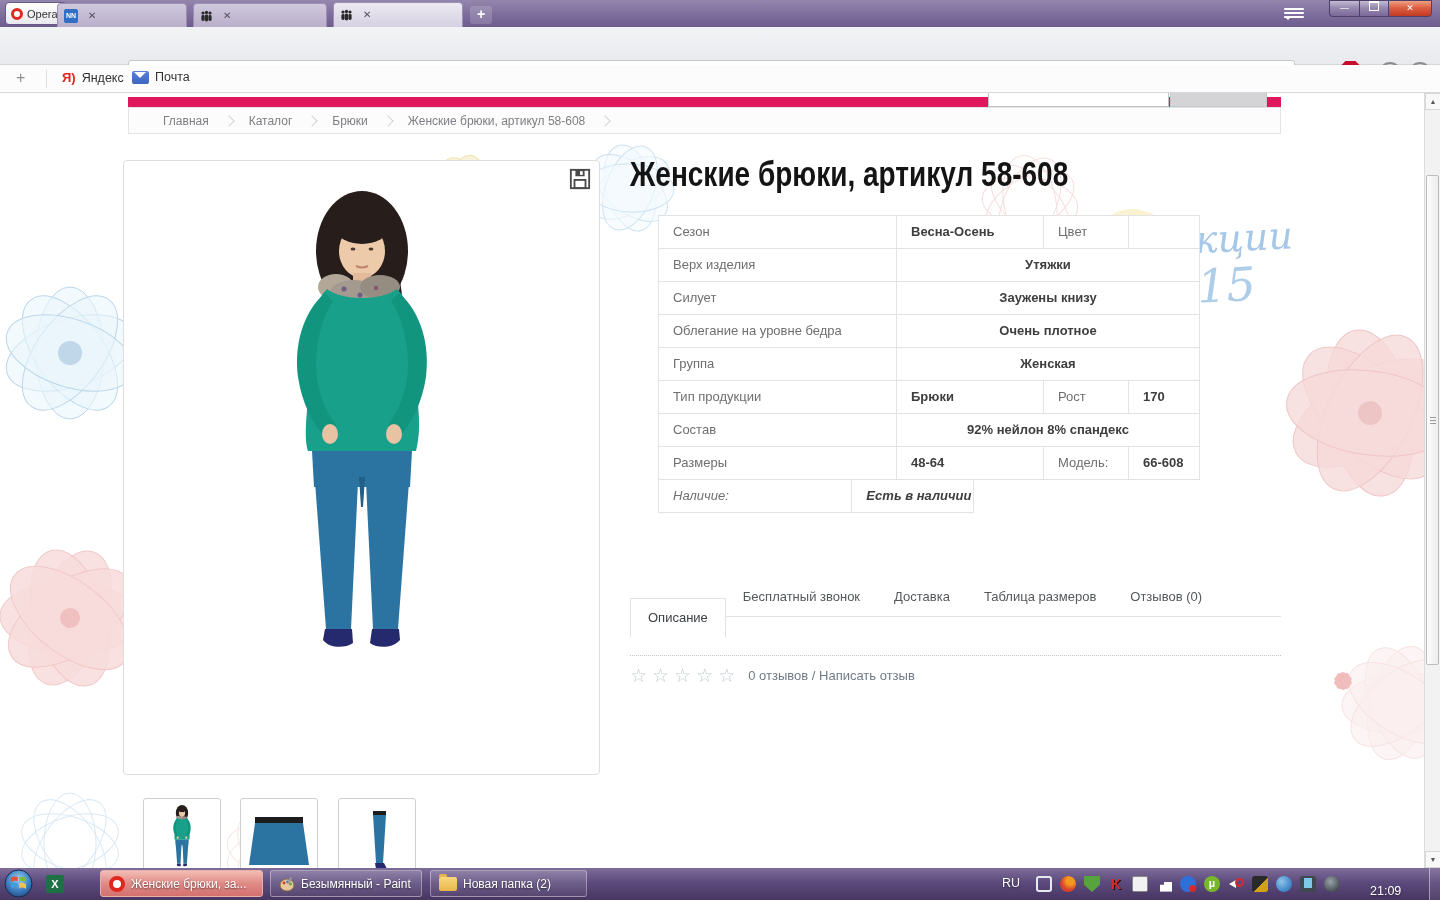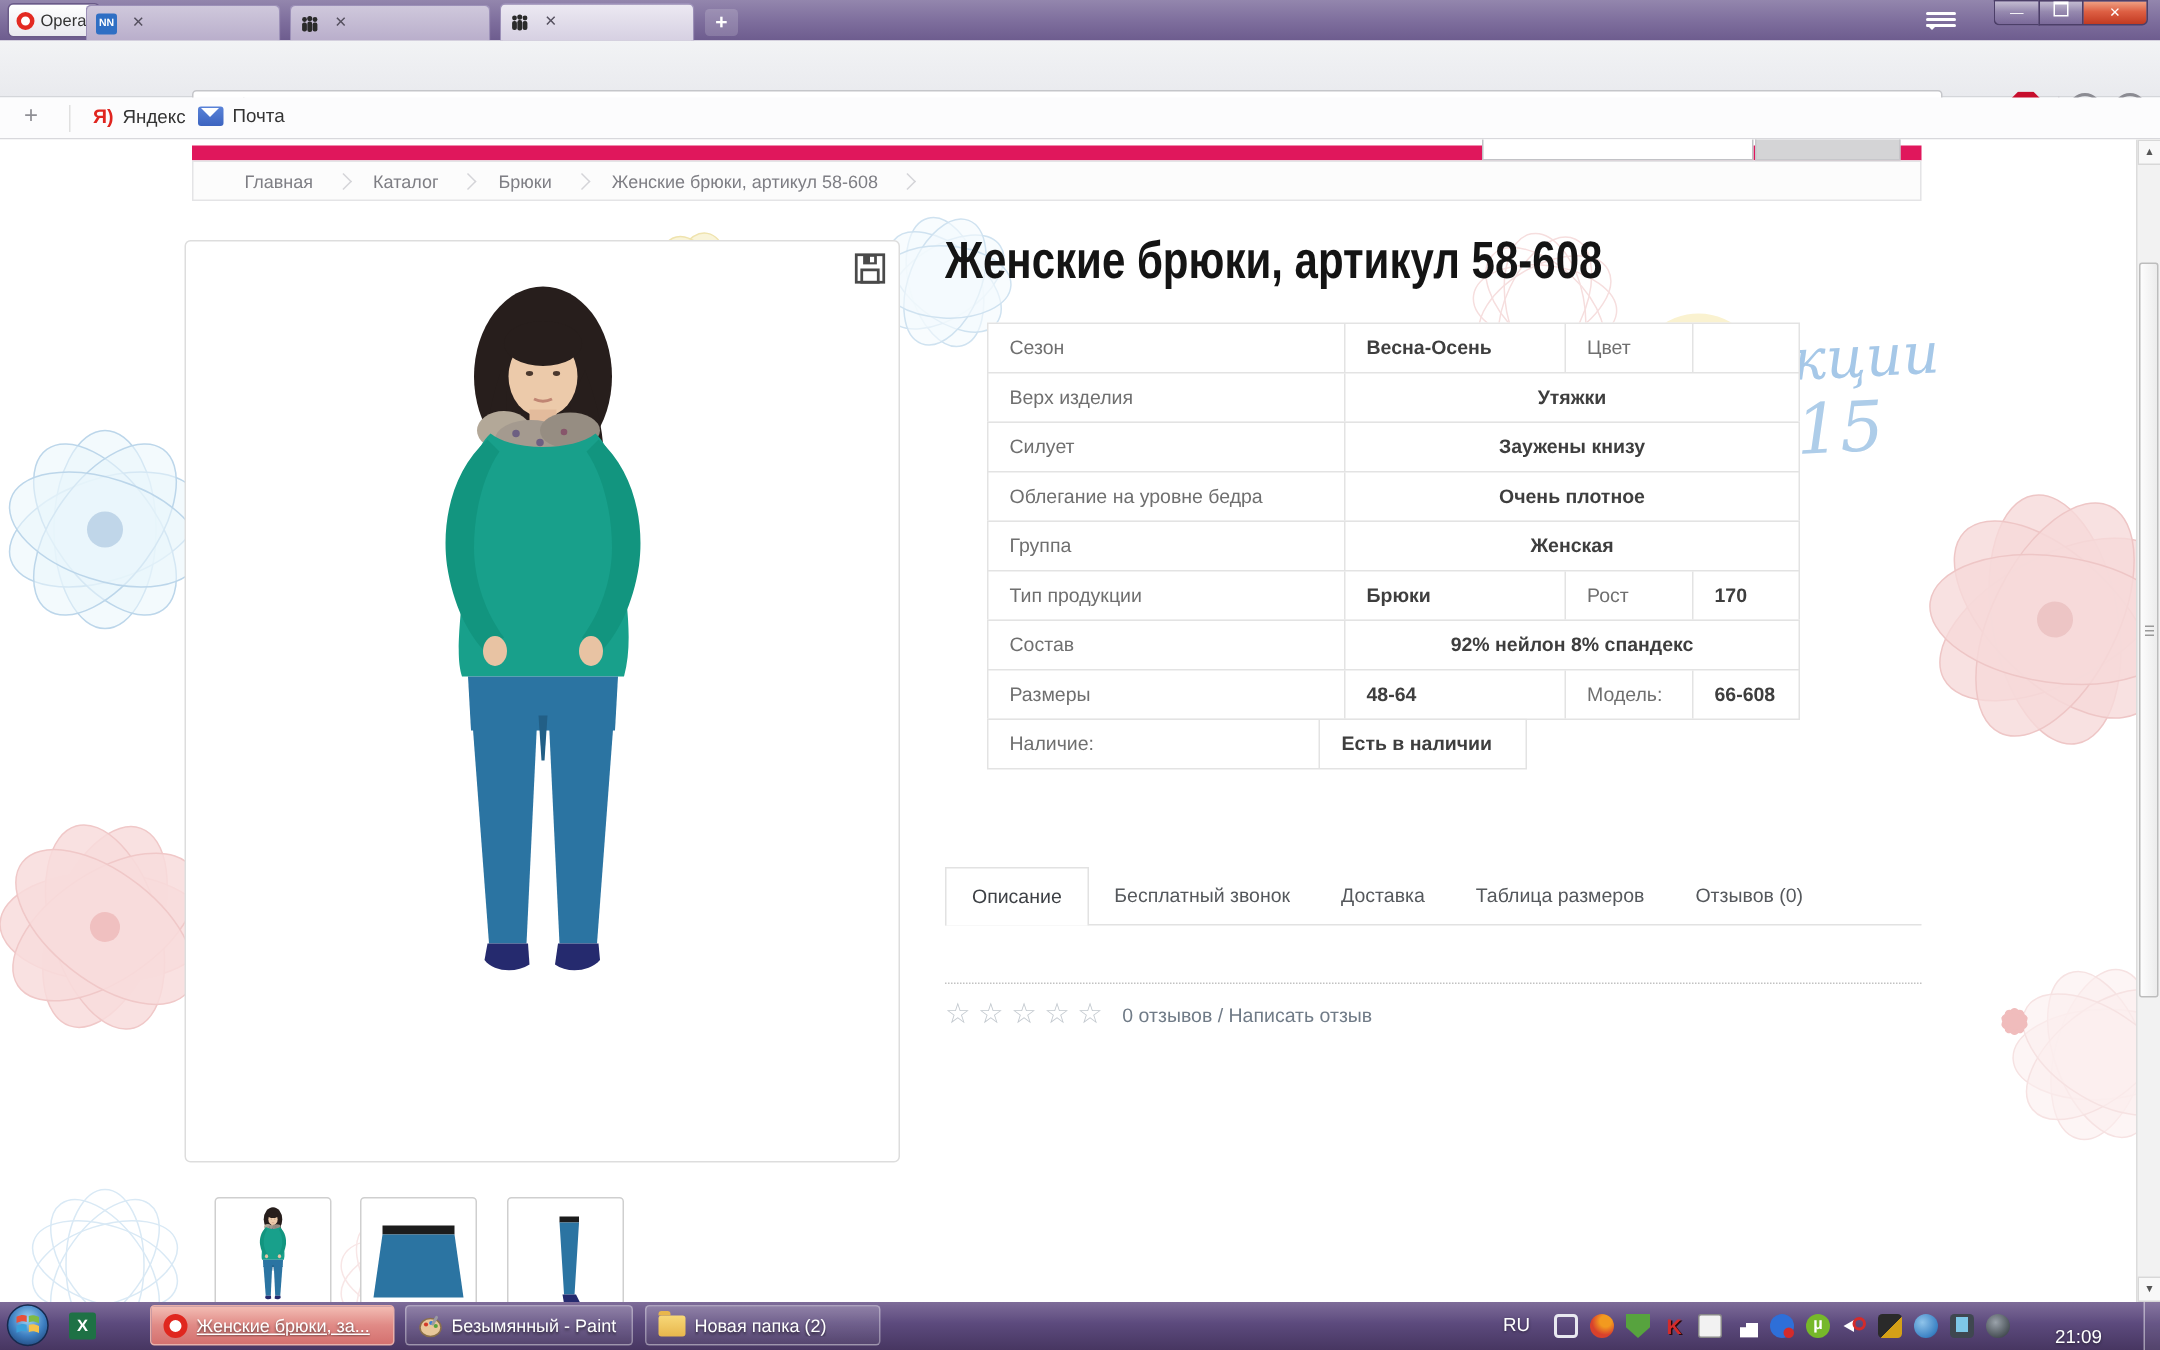--- a/index.html
+++ b/index.html
@@ -88,51 +88,51 @@
     border:1px solid #ddd;border-radius:4px;box-sizing:border-box;z-index:1;}
   .savebtn{position:absolute;right:8px;top:7px;width:22px;height:22px;}
 
   .thumb{position:absolute;top:705px;width:78px;height:86px;background:#fff;border:1px solid #cfcfcf;border-radius:3px;box-sizing:border-box;z-index:1;padding:4px;}
 
   .ptitle{position:absolute;left:630px;top:61px;font-size:35px;font-weight:bold;color:#141414;
     transform:scaleX(.8);transform-origin:left top;white-space:nowrap;z-index:1;letter-spacing:0;}
 
   .spec-table{position:absolute;left:630px;top:123px;z-index:1;padding-left:28px;}
   .srow{display:flex;margin-top:-1px;border:1px solid #e3e3e3;background:#fff;height:34px;box-sizing:border-box;}
-  .srow.short{width:360px;}
+  .srow.short{width:316px;font-style:italic;}
   .cell{box-sizing:border-box;padding:0 14px;line-height:32px;font-size:13px;overflow:hidden;white-space:nowrap;}
   .cl{width:237px;color:#6f6f6f;}
   .cv{width:147px;font-weight:bold;color:#3e3e3e;border-left:1px solid #e3e3e3;}
   .cvw{width:303px;font-weight:bold;color:#3e3e3e;border-left:1px solid #e3e3e3;text-align:center;}
   .cl2{width:85px;color:#6f6f6f;border-left:1px solid #e3e3e3;}
   .cv2{width:71px;font-weight:bold;color:#3e3e3e;border-left:1px solid #e3e3e3;}
 
   .tabsrow{position:absolute;left:630px;top:485px;display:flex;align-items:flex-start;z-index:1;}
   .ptab{font-size:13px;color:#55585c;padding:0 17px;line-height:38px;white-space:nowrap;}
-  .ptab.active{border:1px solid #e2e2e2;border-bottom:none;background:#fff;height:39px;box-sizing:border-box;color:#3d4045;z-index:2;position:relative;}
+  .ptab.active{border:1px solid #e2e2e2;border-bottom:none;background:#fff;height:39px;box-sizing:border-box;color:#3d4045;z-index:2;position:relative;margin-top:20px;}
   .tabs-underline{position:absolute;left:630px;top:523px;width:651px;border-top:1px solid #e2e2e2;z-index:1;}
   .dotline{position:absolute;left:630px;top:562px;width:651px;border-top:1px dotted #c2c2c2;z-index:1;}
   .rating{position:absolute;left:630px;top:571px;display:flex;align-items:center;z-index:1;}
   .star{font-size:19px;color:#c3c9cf;margin-right:5px;}
   .revtxt{font-size:13px;color:#707b87;margin-left:8px;}
 
   
   .sbar{position:absolute;right:0;top:0;width:16px;height:775px;background:#f2f2f2;border-left:1px solid #dcdcdc;box-sizing:border-box;z-index:5;}
   .sbtn{position:absolute;left:0;width:16px;height:17px;background:#f8f8f8;border:1px solid #d8d8d8;box-sizing:border-box;color:#555;font-size:7px;text-align:center;line-height:15px;}
   .sthumb{position:absolute;left:1px;top:82px;width:13px;height:490px;background:linear-gradient(90deg,#fdfdfd,#ececec);border:1px solid #bdbdbd;border-radius:2px;box-sizing:border-box;}
   .sthumb::after{content:"";position:absolute;left:3px;top:50%;width:6px;height:1px;background:#9a9a9a;box-shadow:0 -3px 0 #9a9a9a,0 3px 0 #9a9a9a;}
 
   
   .taskbar{position:absolute;left:0;top:868px;width:1440px;height:32px;
     background:linear-gradient(180deg,#7e6c99 0%,#5c4a7d 45%,#473661 100%);z-index:10;}
   .taskbtn{position:absolute;top:2px;height:27px;border-radius:3px;border:1px solid rgba(255,255,255,.35);
     background:linear-gradient(rgba(255,255,255,.18),rgba(255,255,255,.06));display:flex;align-items:center;gap:6px;
     padding:0 8px;box-sizing:border-box;color:#fff;font-size:12px;white-space:nowrap;overflow:hidden;
     text-shadow:0 1px 2px rgba(0,0,0,.6);}
-  .taskbtn.active{background:linear-gradient(#f3bdb4,#e08a86 50%,#d4716f);border-color:#e8b0aa;text-decoration:underline;}
+  .taskbtn.active{background:linear-gradient(#f3bdb4,#e08a86 50%,#d4716f);border-color:#e8b0aa;}
   .tasklabel{overflow:hidden;text-overflow:ellipsis;}
   .opera-task{width:16px;height:16px;border-radius:50%;border:4px solid #e0271f;box-sizing:border-box;background:#fff;flex:none;}
   .excel-ico{position:absolute;left:46px;top:7px;width:18px;height:18px;background:#1e7145;border-radius:2px;color:#fff;
     font-size:11px;font-weight:bold;text-align:center;line-height:18px;}
   .folder-ico{width:18px;height:14px;background:linear-gradient(#f7d878,#e8b64c);border-radius:2px;position:relative;flex:none;}
   .folder-ico::before{content:"";position:absolute;left:0;top:-3px;width:8px;height:3px;background:#e8b64c;border-radius:2px 2px 0 0;}
   .tray{position:absolute;left:1036px;top:8px;display:flex;gap:8px;}
   .tico{width:16px;height:16px;flex:none;}
   .lang{position:absolute;left:1002px;top:8px;color:#fff;font-size:12.5px;text-shadow:0 1px 2px rgba(0,0,0,.5);}
   .clock{position:absolute;left:1370px;top:16px;color:#fff;font-size:12.5px;text-shadow:0 1px 2px rgba(0,0,0,.5);}

